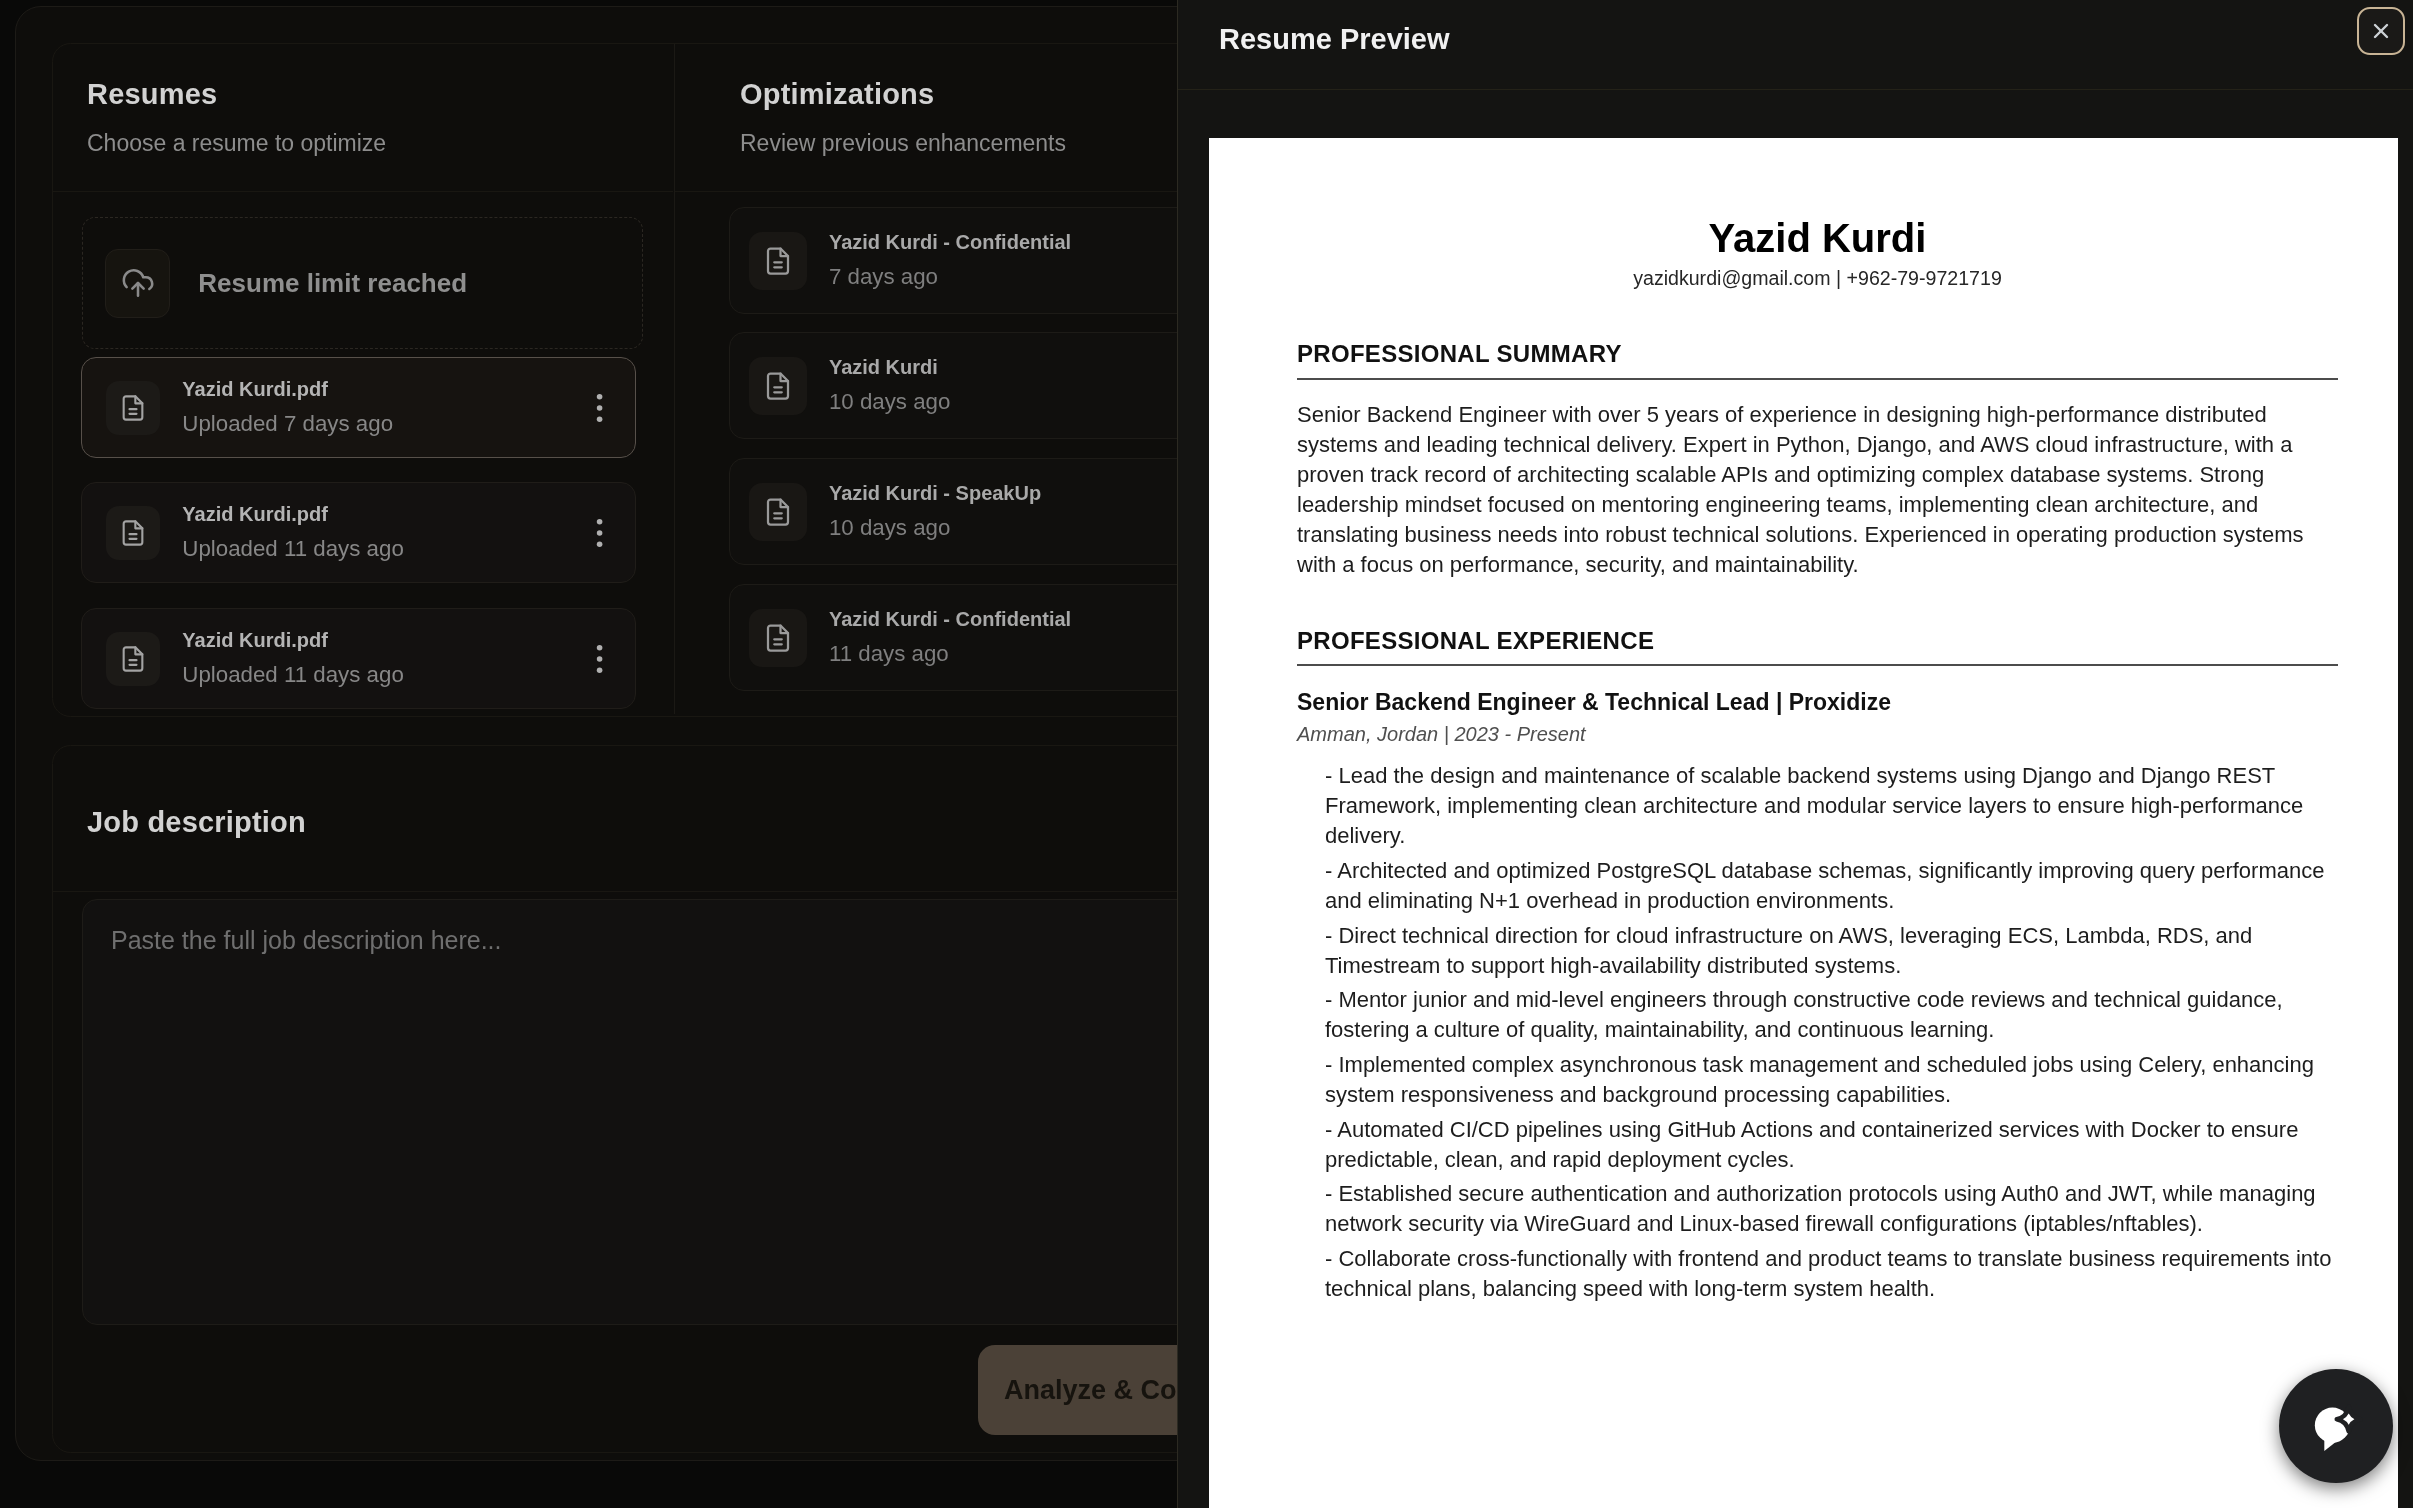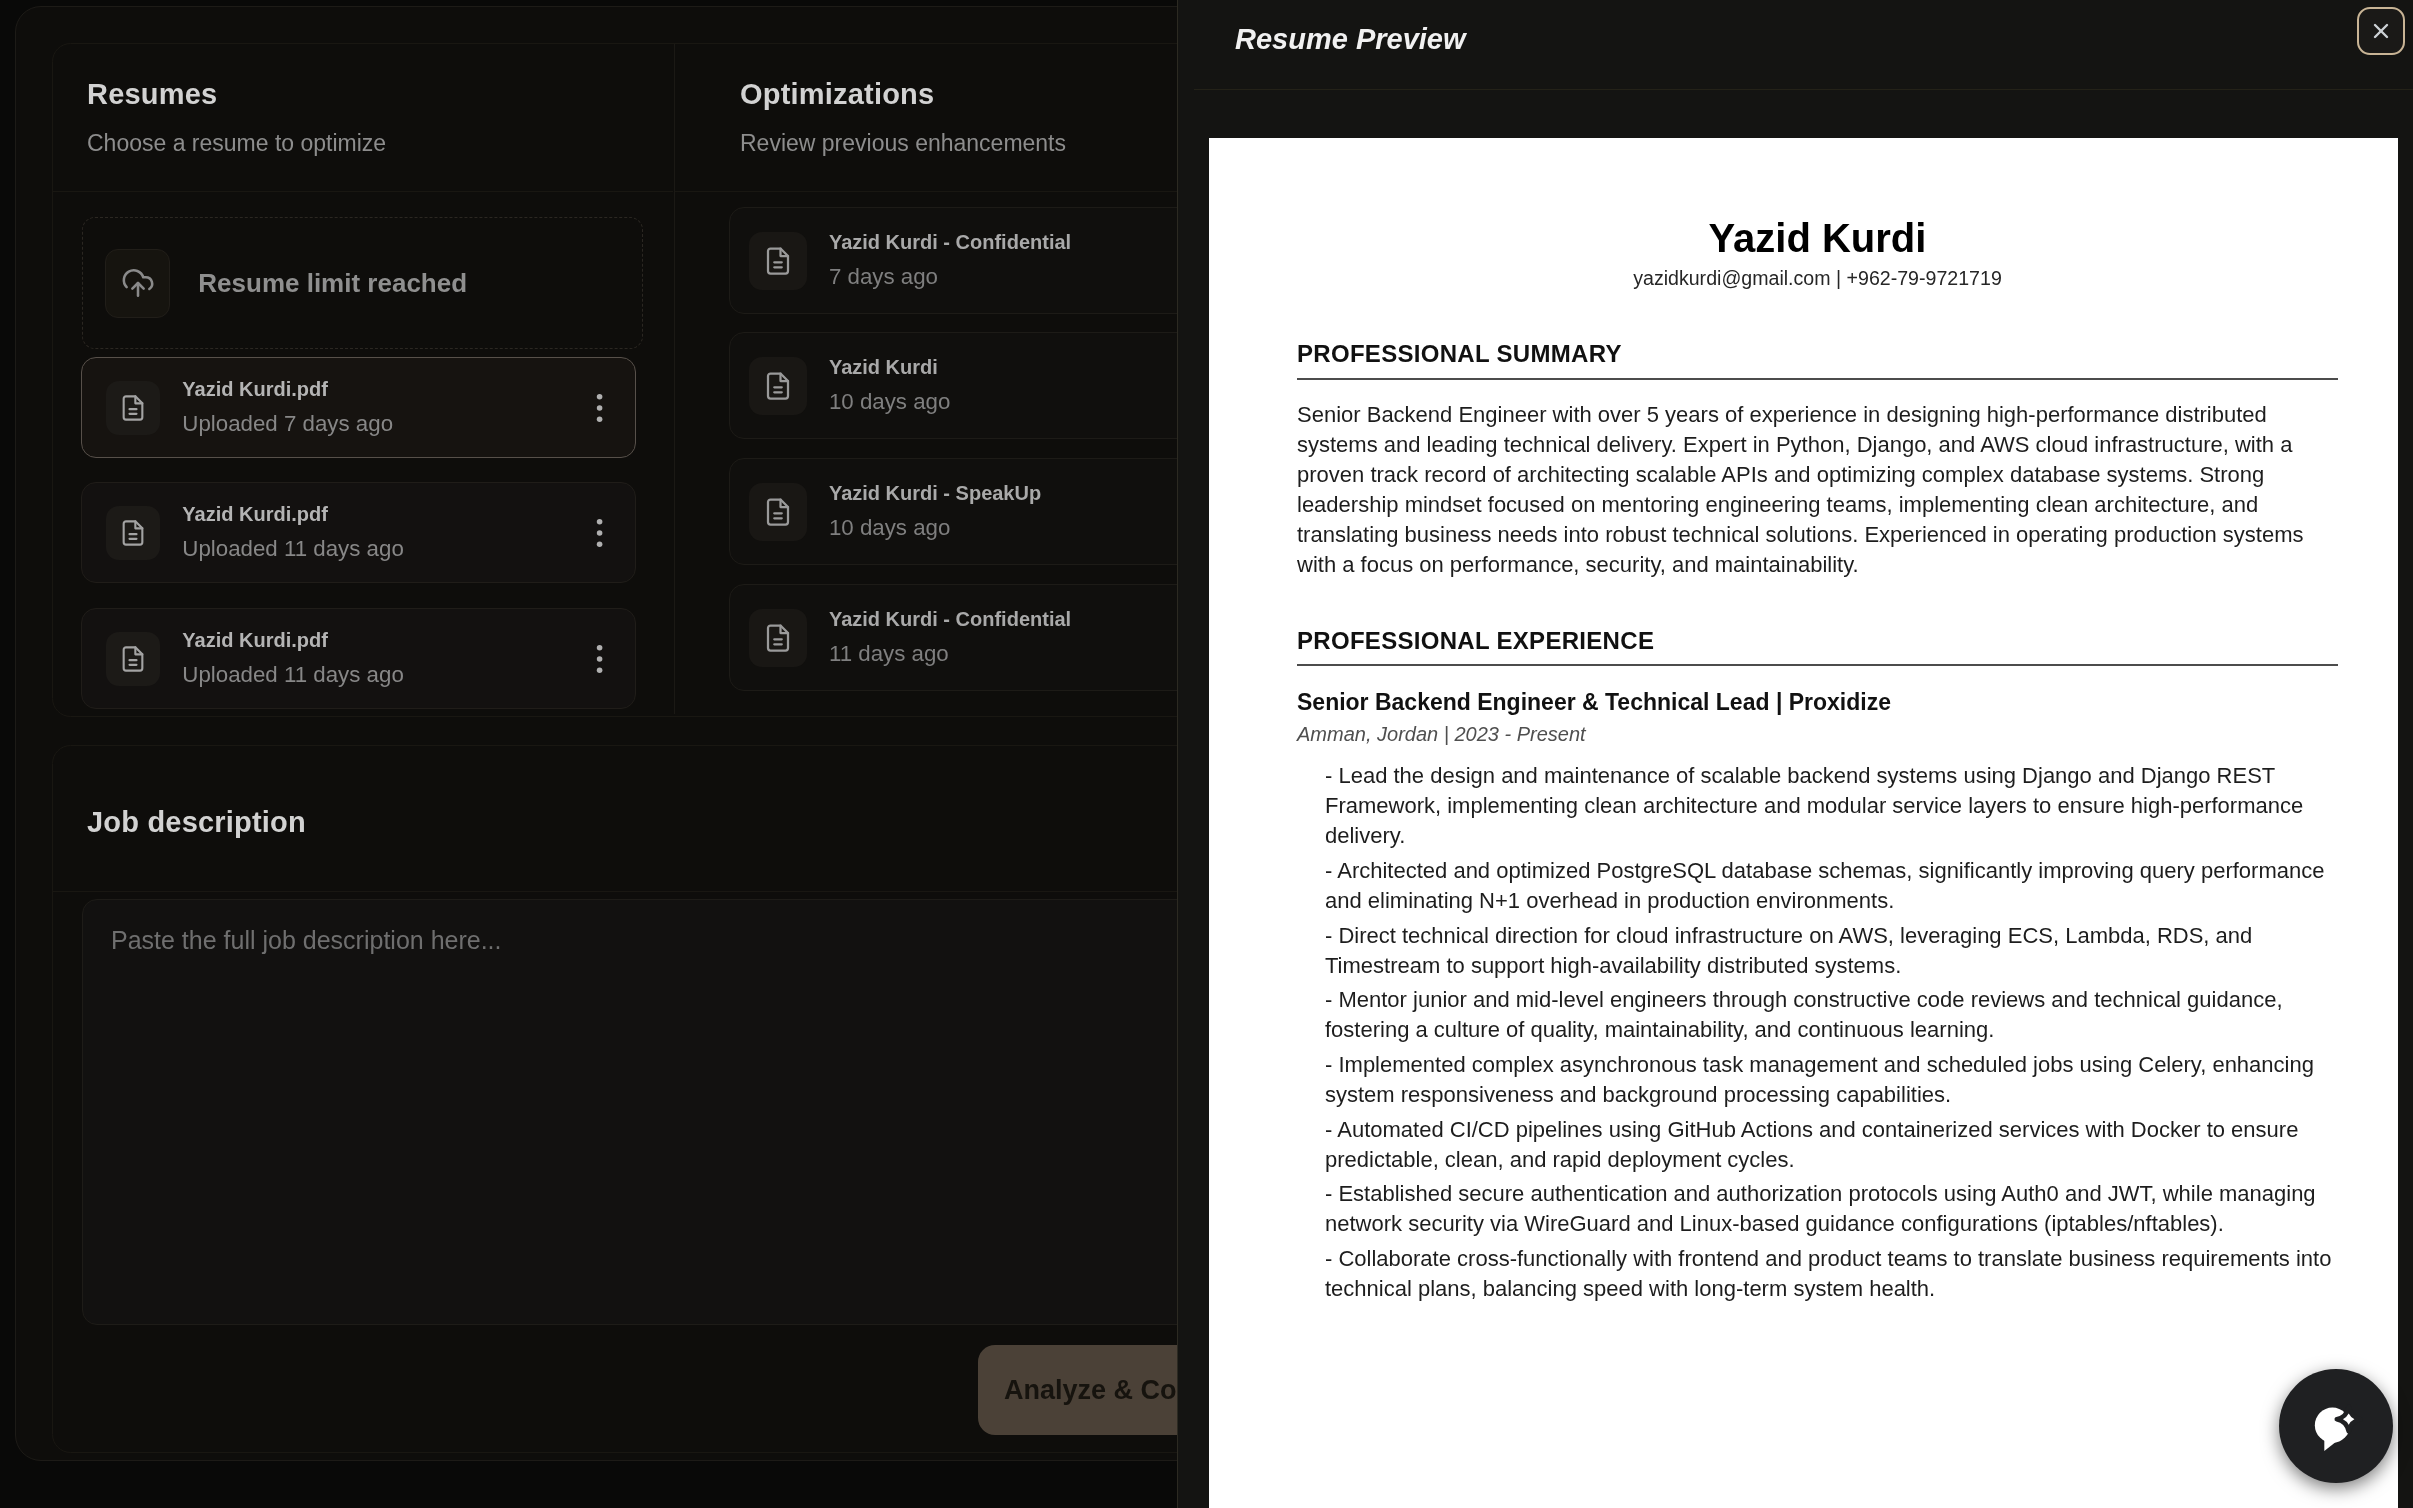--- a/index.html
+++ b/index.html
@@ -56,21 +56,21 @@
   .jobdesc::placeholder{color:#6f6f6f;}
 
   .analyze-btn{position:absolute;left:978px;top:1345px;width:309px;height:90px;
     border-radius:17px;background:#4b4137;border:none;color:#16130e;
     font-size:27px;font-weight:700;text-align:left;padding:0 0 0 26px;
     font-family:"Liberation Sans",sans-serif;white-space:nowrap;overflow:hidden;}
 
   
   .overlay{position:absolute;left:1177px;top:0;width:1237px;height:1508px;
     background:#141412;border-left:0.9px solid #2c2a22;z-index:5;box-sizing:border-box;}
-  .overlay-header{position:absolute;top:0;left:16px;right:0;height:89px;border-bottom:0.9px solid #242218;font-style:italic;}
+  .overlay-header{position:absolute;top:0;left:0;right:0;height:89px;border-bottom:0.9px solid #242218;}
   .overlay-title{position:absolute;left:41px;top:23px;font-size:29px;font-weight:700;color:#f1f1f1;}
   .close-btn{position:absolute;top:7.4px;right:9.3px;width:48px;height:48px;border-radius:13px;
     background:#1a1917;border:2.8px solid #c8b495;color:#ccd1d5;box-sizing:border-box;
     display:flex;align-items:center;justify-content:center;cursor:pointer;padding:0;}
 
   .page{position:absolute;left:31px;top:138px;width:1189px;height:1371px;background:#ffffff;overflow:hidden;}
   .doc{padding:78px 60px 0 88px;color:#1c1c1c;}
   .doc-name{text-align:center;font-size:40px;font-weight:700;color:#000;line-height:1.1;}
   .doc-contact{text-align:center;font-size:19.6px;color:#262626;margin-top:7.4px;}
   .sec-sum{margin-top:50px;}
@@ -266,21 +266,21 @@
         <div class="doc-h">PROFESSIONAL EXPERIENCE</div>
         <div class="role">Senior Backend Engineer &amp; Technical Lead | Proxidize</div>
         <div class="role-meta">Amman, Jordan | 2023 - Present</div>
         <div class="bullets">
           <p>- Lead the design and maintenance of scalable backend systems using Django and Django REST Framework, implementing clean architecture and modular service layers to ensure high-performance delivery.</p>
           <p>- Architected and optimized PostgreSQL database schemas, significantly improving query performance and eliminating N+1 overhead in production environments.</p>
           <p>- Direct technical direction for cloud infrastructure on AWS, leveraging ECS, Lambda, RDS, and Timestream to support high-availability distributed systems.</p>
           <p>- Mentor junior and mid-level engineers through constructive code reviews and technical guidance, fostering a culture of quality, maintainability, and continuous learning.</p>
           <p>- Implemented complex asynchronous task management and scheduled jobs using Celery, enhancing system responsiveness and background processing capabilities.</p>
           <p>- Automated CI/CD pipelines using GitHub Actions and containerized services with Docker to ensure predictable, clean, and rapid deployment cycles.</p>
-          <p>- Established secure authentication and authorization protocols using Auth0 and JWT, while managing network security via WireGuard and Linux-based guidance configurations (iptables/nftables).</p>
+          <p>- Established secure authentication and authorization protocols using Auth0 and JWT, while managing network security via WireGuard and Linux-based firewall configurations (iptables/nftables).</p>
           <p>- Collaborate cross-functionally with frontend and product teams to translate business requirements into technical plans, balancing speed with long-term system health.</p>
         </div>
       </div>
     </div>
   </div>
 </div>
 
 <button class="fab">
   <svg width="65" height="65" viewBox="0 0 48 48">
     <circle cx="21" cy="23" r="13" fill="#ffffff"></circle>

